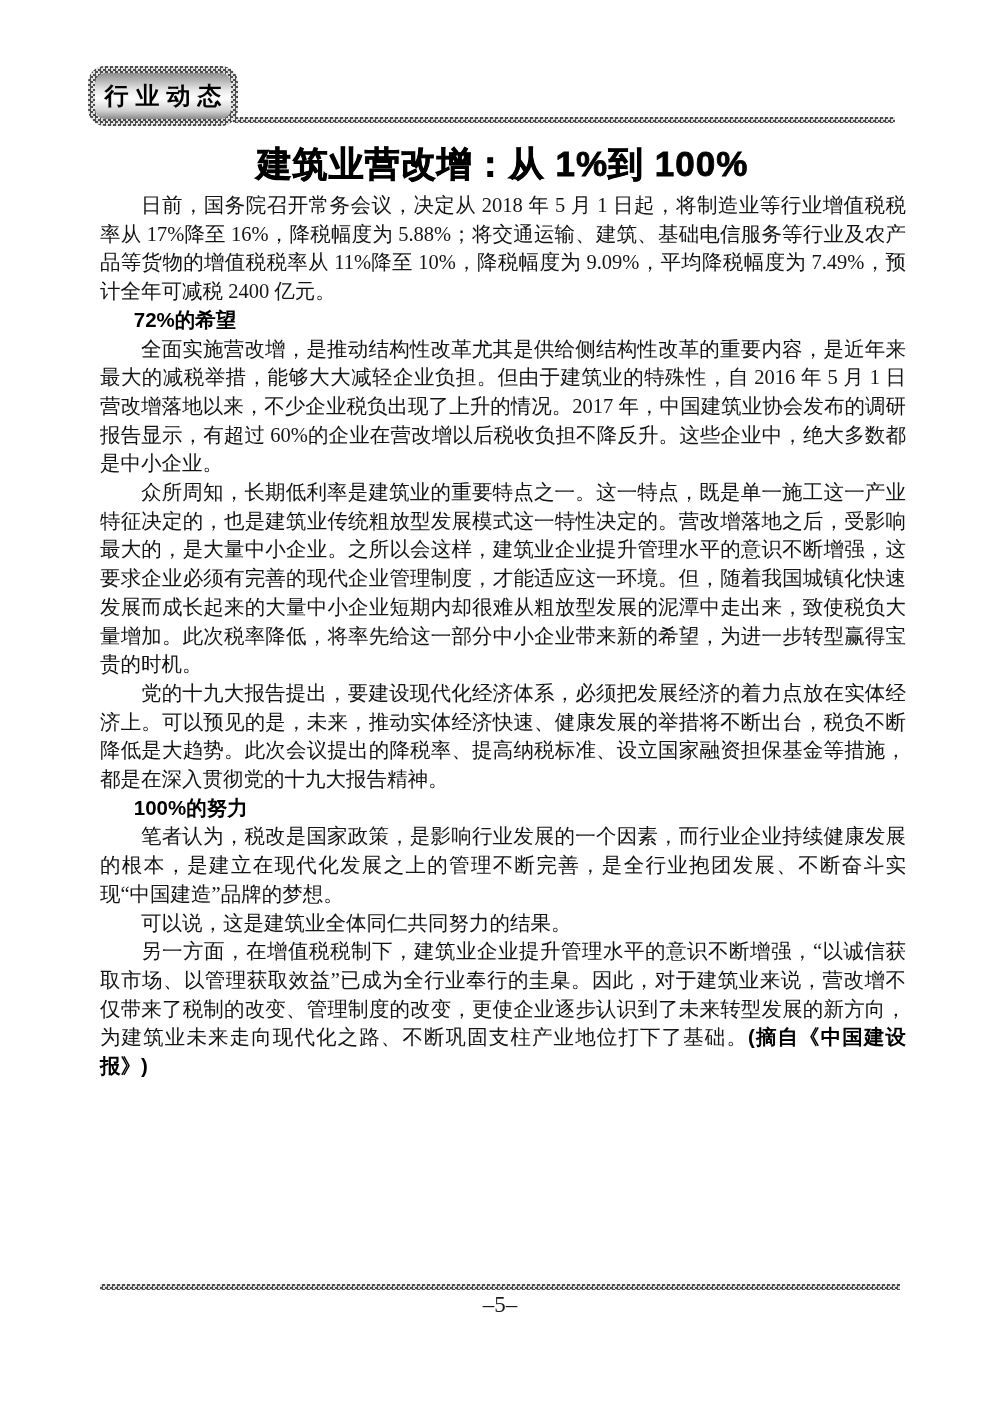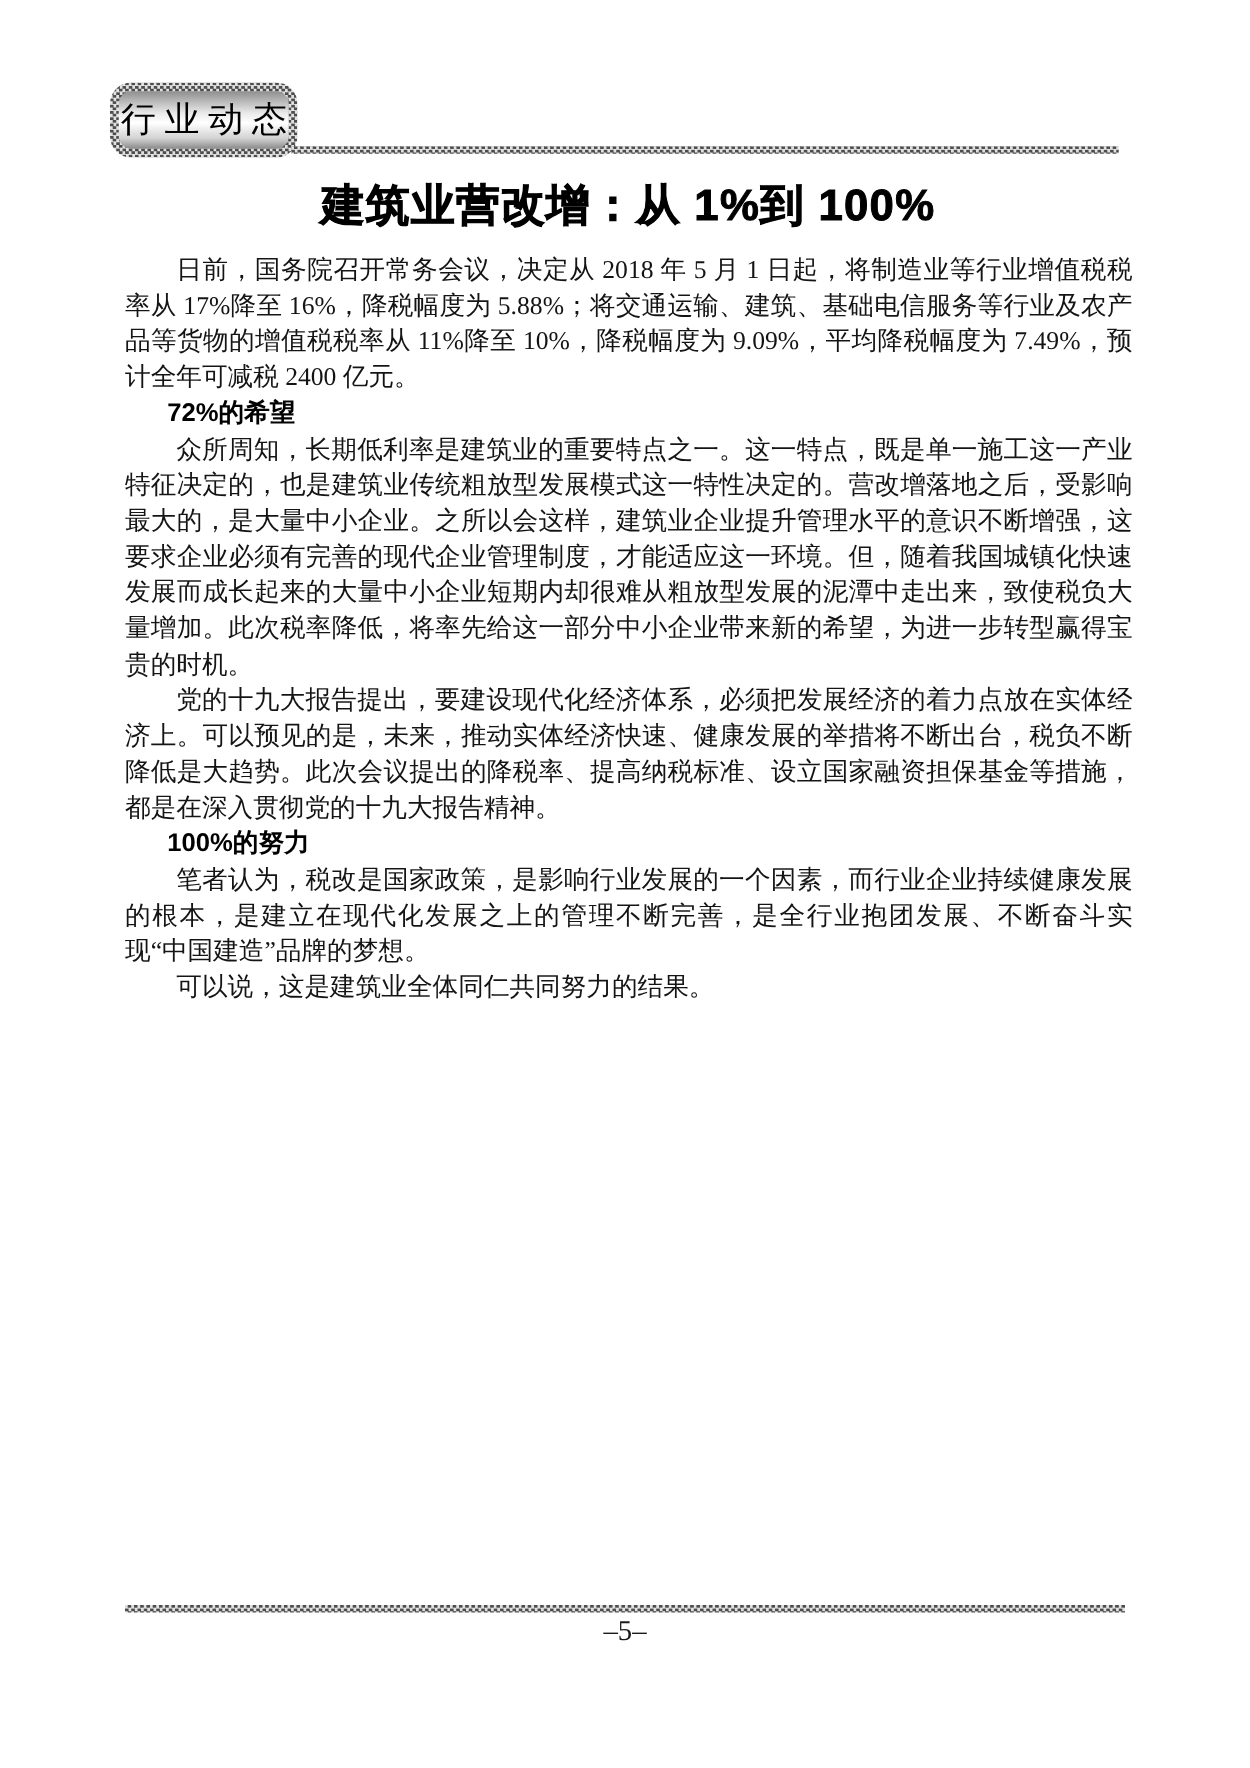--- a/index.html
+++ b/index.html
@@ -31,22 +31,22 @@
     width: 100%;
     height: 100%;
     border-radius: 10px;
     background: linear-gradient(to bottom, #8f8f8f 0%, #e9e9e9 38%, #ffffff 55%, #d2d2d2 82%, #8a8a8a 100%);
     display: flex;
     align-items: center;
     justify-content: center;
   }
   .badge-text {
     font-family: "Liberation Sans", "DejaVu Sans", sans-serif;
-    font-weight: normal;
-    font-size: 28px;
+    font-weight: bold;
+    font-size: 24px;
     letter-spacing: 7px;
     margin-right: -7px; 
     color: #000;
     white-space: nowrap;
   }
   .rule-top {
     position: absolute;
     left: 233px;
     top: 117px;
     width: 662px;
@@ -67,21 +67,21 @@
     text-align: center;
     font-family: "Liberation Sans", "DejaVu Sans", sans-serif;
     font-weight: 900;
     font-size: 35px;
     letter-spacing: 1px;
     color: #000;
     -webkit-text-stroke: 0.8px #000;
   }
   .article {
     position: absolute;
-    top: 202px;
+    top: 191px;
     left: 100px;
     right: 94px;
     font-family: "Liberation Serif", "DejaVu Serif", serif;
     font-size: 20.5px;
     line-height: 28.7px;
     text-align: justify;
     color: #141414;
   }
   .article p.para {
     text-indent: 2em;
@@ -122,24 +122,26 @@
     </div>
   </div>
 
   <div class="rule-top checker"></div>
 
   <h1 class="doc-title">建筑业营改增：从 1%到 100%</h1>
 
   <div class="article">
     <p class="para">日前，国务院召开常务会议，决定从 2018 年 5 月 1 日起，将制造业等行业增值税税率从 17%降至 16%，降税幅度为 5.88%；将交通运输、建筑、基础电信服务等行业及农产品等货物的增值税税率从 11%降至 10%，降税幅度为 9.09%，平均降税幅度为 7.49%，预计全年可减税 2400 亿元。</p>
     <h3 class="subhead">72%的希望</h3>
+    <p class="para">全面实施营改增，是推动结构性改革尤其是供给侧结构性改革的重要内容，是近年来最大的减税举措，能够大大减轻企业负担。但由于建筑业的特殊性，自 2016 年 5 月 1 日营改增落地以来，不少企业税负出现了上升的情况。2017 年，中国建筑业协会发布的调研报告显示，有超过 60%的企业在营改增以后税收负担不降反升。这些企业中，绝大多数都是中小企业。</p>
     <p class="para">众所周知，长期低利率是建筑业的重要特点之一。这一特点，既是单一施工这一产业特征决定的，也是建筑业传统粗放型发展模式这一特性决定的。营改增落地之后，受影响最大的，是大量中小企业。之所以会这样，建筑业企业提升管理水平的意识不断增强，这要求企业必须有完善的现代企业管理制度，才能适应这一环境。但，随着我国城镇化快速发展而成长起来的大量中小企业短期内却很难从粗放型发展的泥潭中走出来，致使税负大量增加。此次税率降低，将率先给这一部分中小企业带来新的希望，为进一步转型赢得宝贵的时机。</p>
     <p class="para">党的十九大报告提出，要建设现代化经济体系，必须把发展经济的着力点放在实体经济上。可以预见的是，未来，推动实体经济快速、健康发展的举措将不断出台，税负不断降低是大趋势。此次会议提出的降税率、提高纳税标准、设立国家融资担保基金等措施，都是在深入贯彻党的十九大报告精神。</p>
     <h3 class="subhead">100%的努力</h3>
     <p class="para">笔者认为，税改是国家政策，是影响行业发展的一个因素，而行业企业持续健康发展的根本，是建立在现代化发展之上的管理不断完善，是全行业抱团发展、不断奋斗实现“中国建造”品牌的梦想。</p>
     <p class="para">可以说，这是建筑业全体同仁共同努力的结果。</p>
+    <p class="para"><span>另一方面，在增值税税制下，建筑业企业提升管理水平的意识不断增强，“以诚信获取市场、以管理获取效益”已成为全行业奉行的圭臬。因此，对于建筑业来说，营改增不仅带来了税制的改变、管理制度的改变，更使企业逐步认识到了未来转型发展的新方向，为建筑业未来走向现代化之路、不断巩固支柱产业地位打下了基础。</span><span class="bold-ref">(摘自《中国建设报》)</span></p>
   </div>
 
   <div class="rule-bottom checker"></div>
 
   <div class="footer-page-num">–5–</div>
 
 </div>
 
 </body></html>

